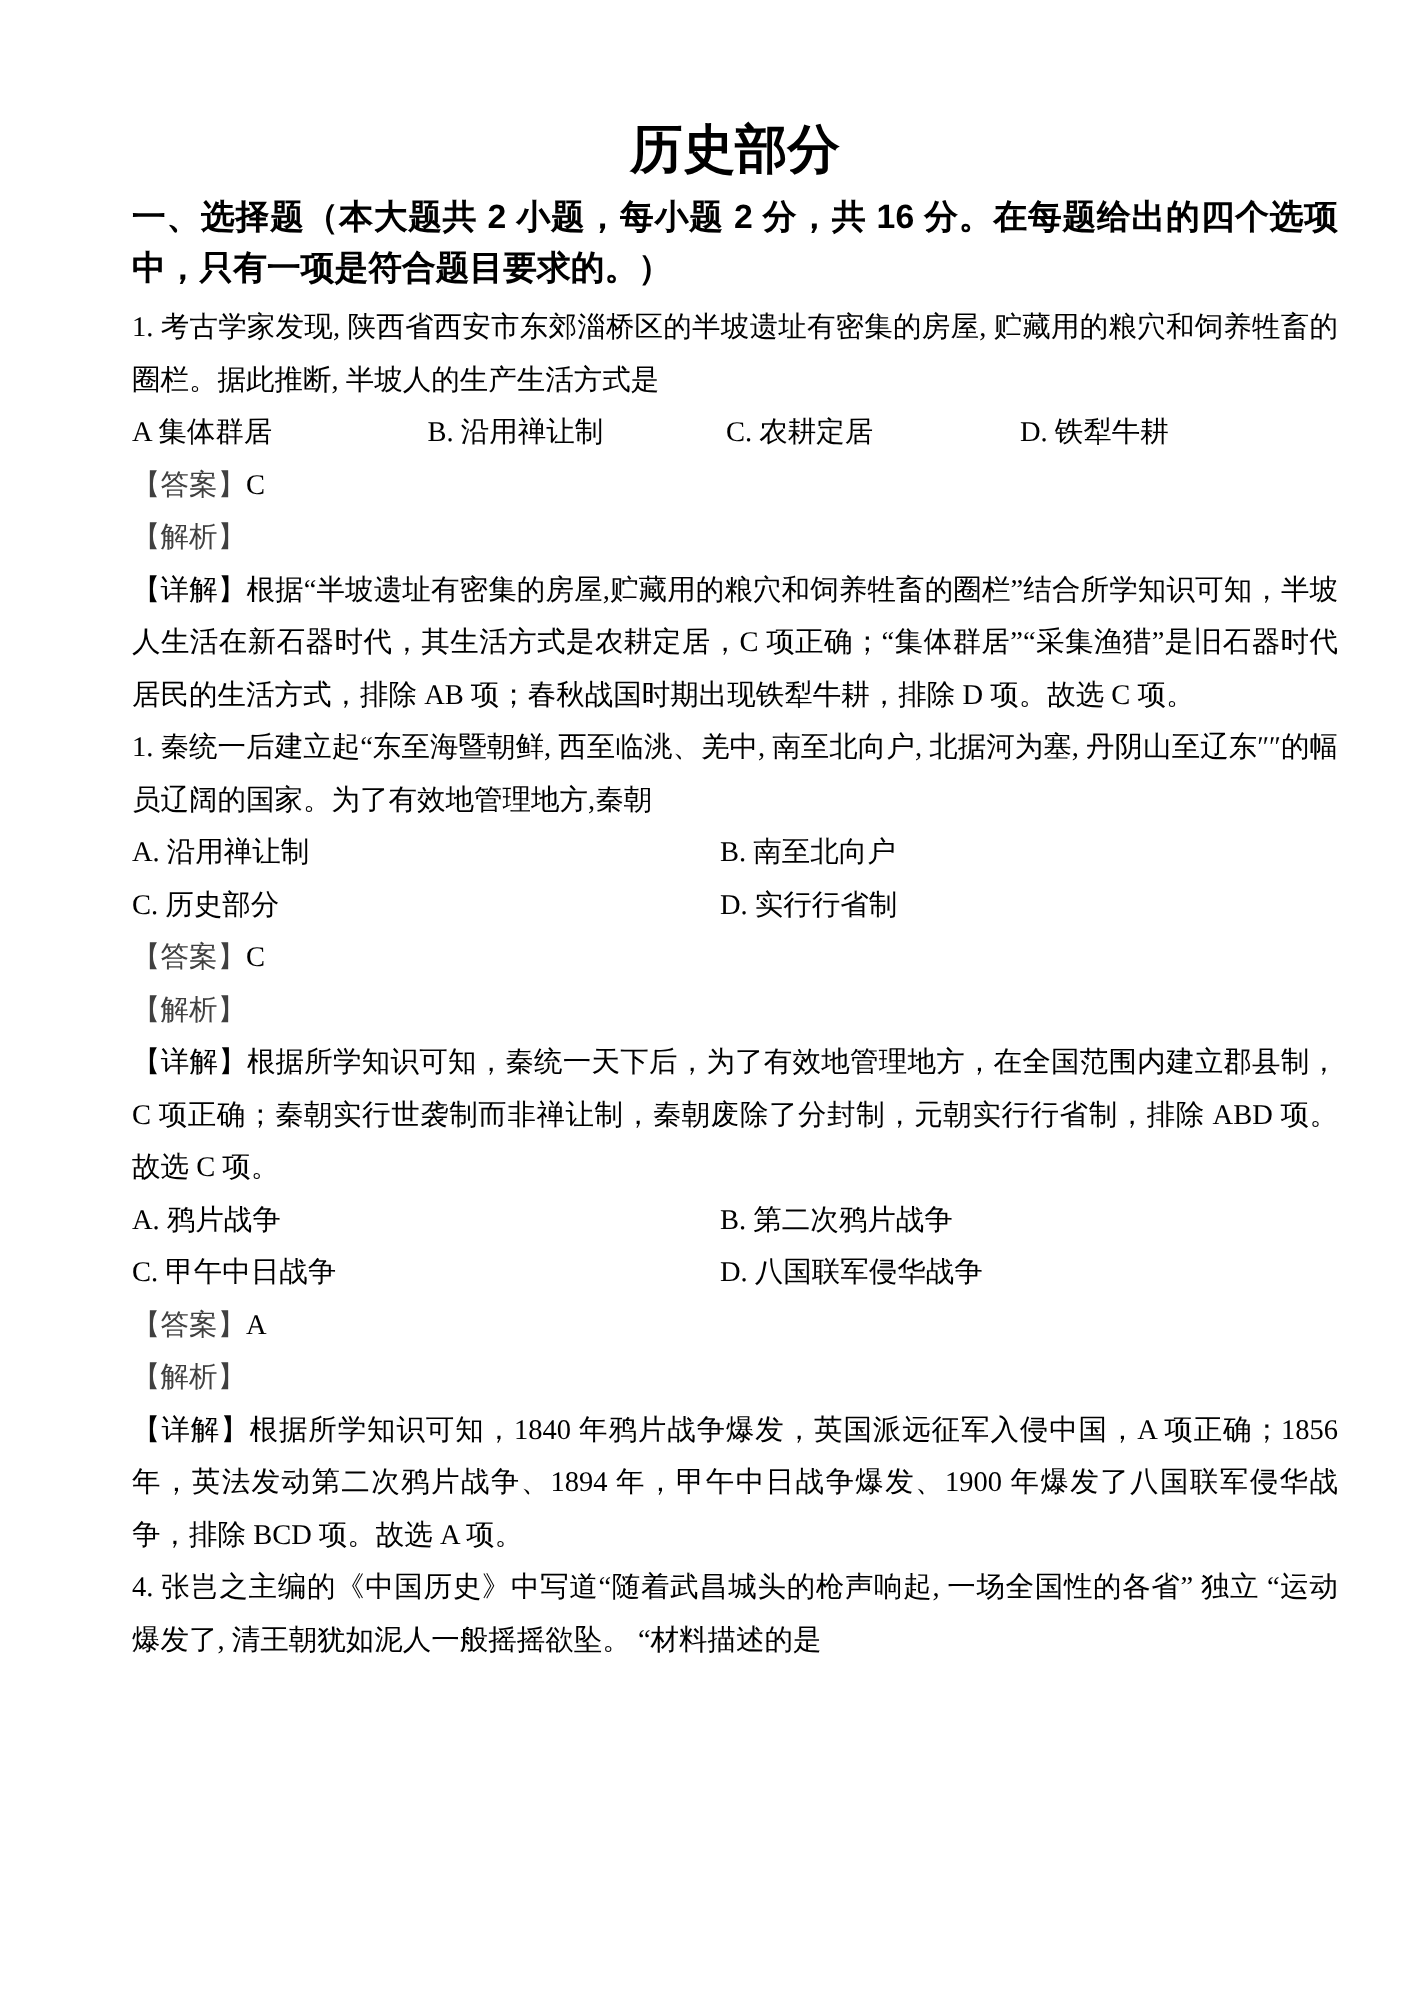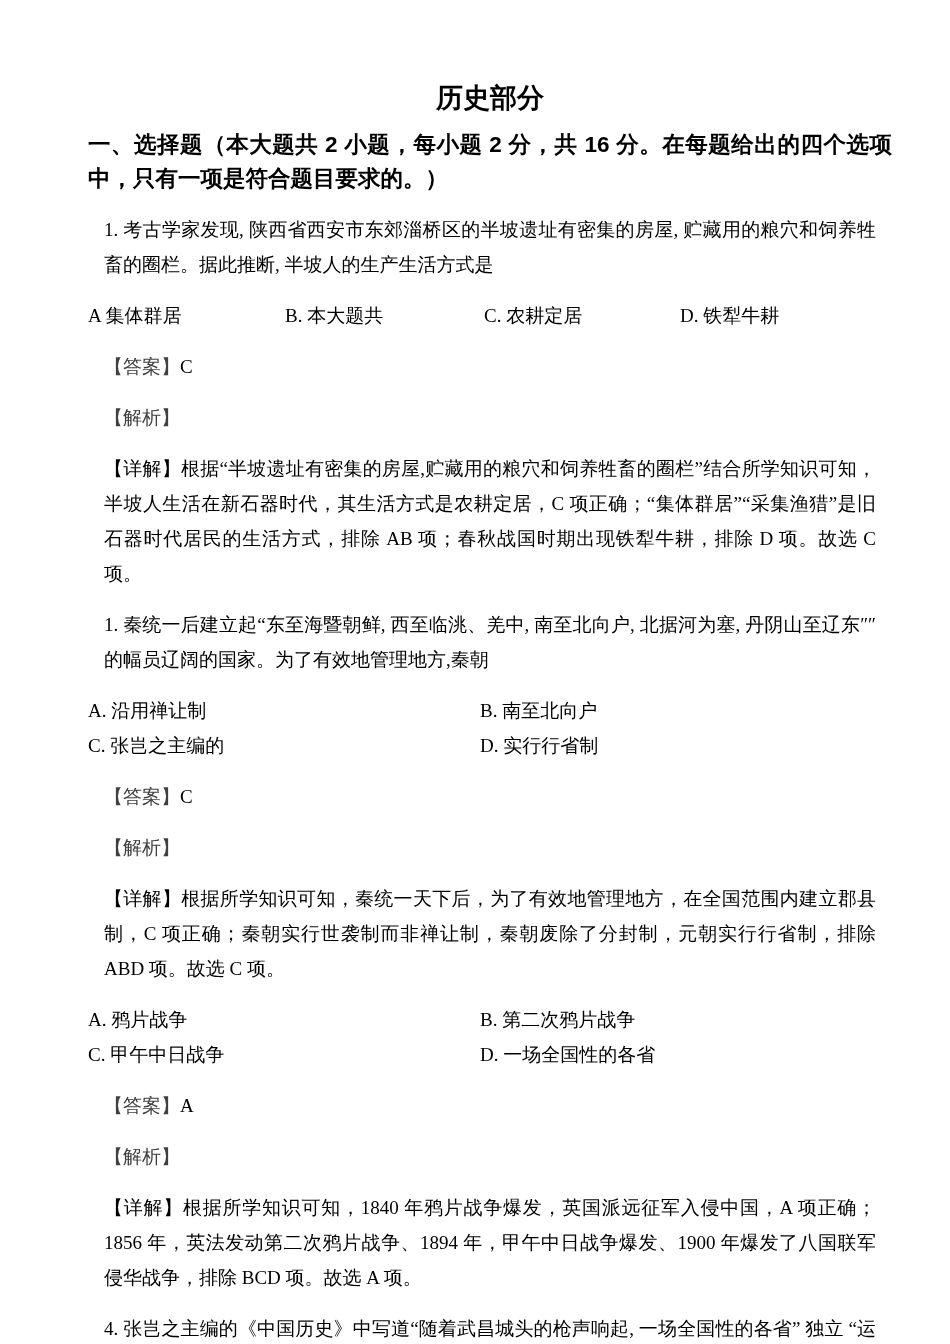--- a/index.html
+++ b/index.html
@@ -8,42 +8,42 @@
     width:950px;
     height:1344px;
     background:#ffffff;
     box-sizing:border-box;
     padding:84px 58px 0 88px;
     color:#000;
     font-family:"Liberation Serif","DejaVu Serif",serif;
     overflow:hidden;
   }
   .doc-title {
-    font-family:Liberation Mono, monospace;
-    font-size:27px;
+    font-family:Liberation Serif, serif;
+    font-size:35px;
     font-weight:bold;
     text-align:center;
     line-height:32px;
     margin:0;
   }
   .section-header {
     font-family:"Liberation Sans","DejaVu Sans",sans-serif;
     font-size:22.5px;
     font-weight:bold;
     line-height:34px;
     margin:12px 0 0 0;
     text-align:justify;
     text-justify:inter-ideograph;
   }
   .doc-body {
     margin-top:5px;
     font-size:19px;
     line-height:35px;
   }
-  .doc-body p { margin:16px; text-align:justify; text-justify:inter-ideograph; }
+  .doc-body p { margin:0; text-align:justify; text-justify:inter-ideograph; }
   .opts4 {
     display:grid;
     grid-template-columns:197px 199px 196px 1fr;
     line-height:35px;
   }
   .opts2 {
     display:grid;
     grid-template-columns:392px 1fr;
     line-height:35px;
   }
@@ -57,48 +57,48 @@
 
   <h1 class="doc-title">历史部分</h1>
 
   <div class="section-header">一、选择题（本大题共 2 小题，每小题 2 分，共 16 分。在每题给出的四个选项中，只有一项是符合题目要求的。）</div>
 
   <div class="doc-body">
 
     <p>1. 考古学家发现, 陕西省西安市东郊淄桥区的半坡遗址有密集的房屋, 贮藏用的粮穴和饲养牲畜的圈栏。据此推断, 半坡人的生产生活方式是</p>
     <div class="opts4">
       <span>A  集体群居</span>
-      <span>B. 本大题共</span>
+      <span>B. 沿用禅让制</span>
       <span>C. 农耕定居</span>
       <span>D. 铁犁牛耕</span>
     </div>
     <p class="answer-line"><span class="label-blue">【答案】</span><span>C</span></p>
     <p class="analysis-line"><span class="label-blue">【解析】</span></p>
     <p><span>【详解】</span><span>根据“半坡遗址有密集的房屋,贮藏用的粮穴和饲养牲畜的圈栏”结合所学知识可知，半坡人生活在新石器时代，其生活方式是农耕定居，C 项正确；“集体群居”“采集渔猎”是旧石器时代居民的生活方式，排除 AB 项；春秋战国时期出现铁犁牛耕，排除 D 项。故选 C 项。</span></p>
 
     <p>1. 秦统一后建立起“东至海暨朝鲜, 西至临洮、羌中, 南至北向户, 北据河为塞, 丹阴山至辽东″″的幅员辽阔的国家。为了有效地管理地方,秦朝</p>
     <div class="opts2">
       <span>A. 沿用禅让制</span>
       <span>B. 南至北向户</span>
     </div>
     <div class="opts2">
-      <span>C. 张岂之主编的</span>
+      <span>C. 历史部分</span>
       <span>D. 实行行省制</span>
     </div>
     <p class="answer-line"><span class="label-blue">【答案】</span><span>C</span></p>
     <p class="analysis-line"><span class="label-blue">【解析】</span></p>
     <p><span>【详解】</span><span>根据所学知识可知，秦统一天下后，为了有效地管理地方，在全国范围内建立郡县制，C 项正确；秦朝实行世袭制而非禅让制，秦朝废除了分封制，元朝实行行省制，排除 ABD 项。故选 C 项。</span></p>
 
     <div class="opts2">
       <span>A. 鸦片战争</span>
       <span>B. 第二次鸦片战争</span>
     </div>
     <div class="opts2">
       <span>C. 甲午中日战争</span>
-      <span>D. 一场全国性的各省</span>
+      <span>D. 八国联军侵华战争</span>
     </div>
     <p class="answer-line"><span class="label-blue">【答案】</span><span>A</span></p>
     <p class="analysis-line"><span class="label-blue">【解析】</span></p>
     <p><span>【详解】</span><span>根据所学知识可知，1840 年鸦片战争爆发，英国派远征军入侵中国，A 项正确；1856 年，英法发动第二次鸦片战争、1894 年，甲午中日战争爆发、1900 年爆发了八国联军侵华战争，排除 BCD 项。故选 A 项。</span></p>
 
     <p>4. 张岂之主编的《中国历史》中写道“随着武昌城头的枪声响起, 一场全国性的各省” 独立 “运动爆发了, 清王朝犹如泥人一般摇摇欲坠。 “材料描述的是</p>
 
   </div>
 </div>
 

